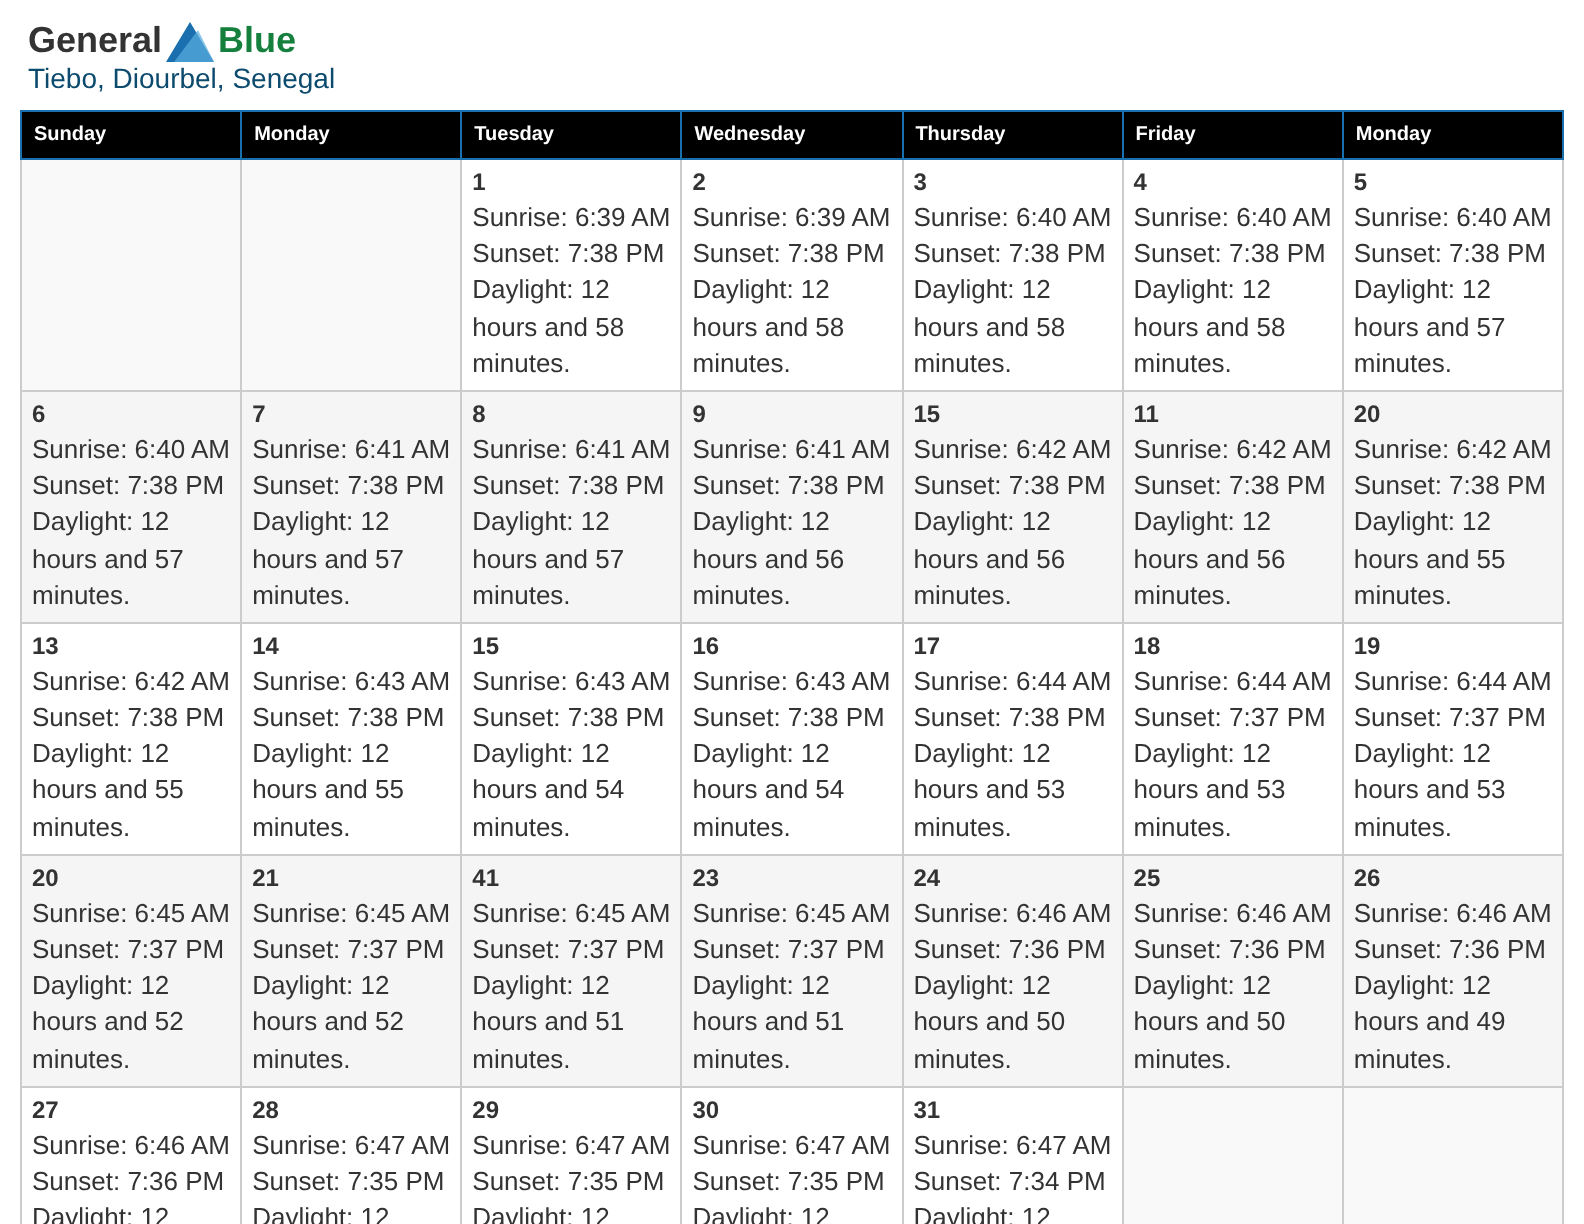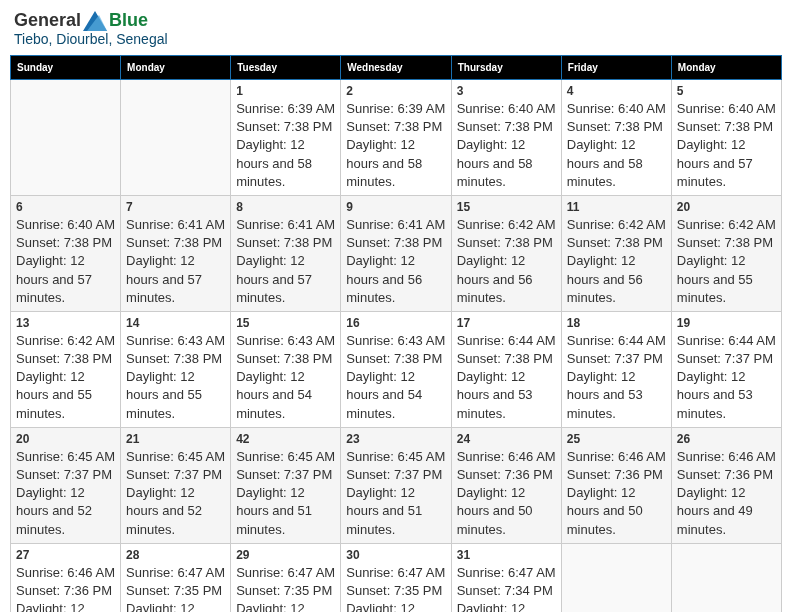--- a/index.html
+++ b/index.html
@@ -254,21 +254,21 @@
 Sunset: 7:37 PM
 Daylight: 12 hours and 52 minutes.</div>
         </td>
         <td>
           <span class="day-number">21</span>
           <div class="day-info">Sunrise: 6:45 AM
 Sunset: 7:37 PM
 Daylight: 12 hours and 52 minutes.</div>
         </td>
         <td>
-          <span class="day-number">42</span>
+          <span class="day-number">41</span>
           <div class="day-info">Sunrise: 6:45 AM
 Sunset: 7:37 PM
 Daylight: 12 hours and 51 minutes.</div>
         </td>
         <td>
           <span class="day-number">23</span>
           <div class="day-info">Sunrise: 6:45 AM
 Sunset: 7:37 PM
 Daylight: 12 hours and 51 minutes.</div>
         </td>

